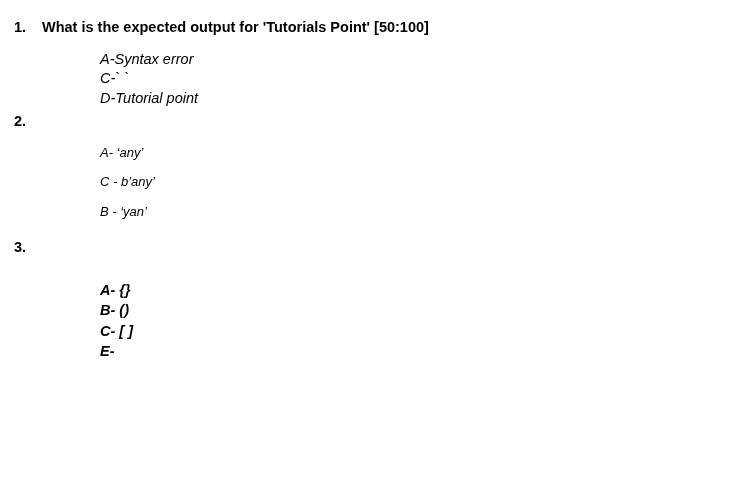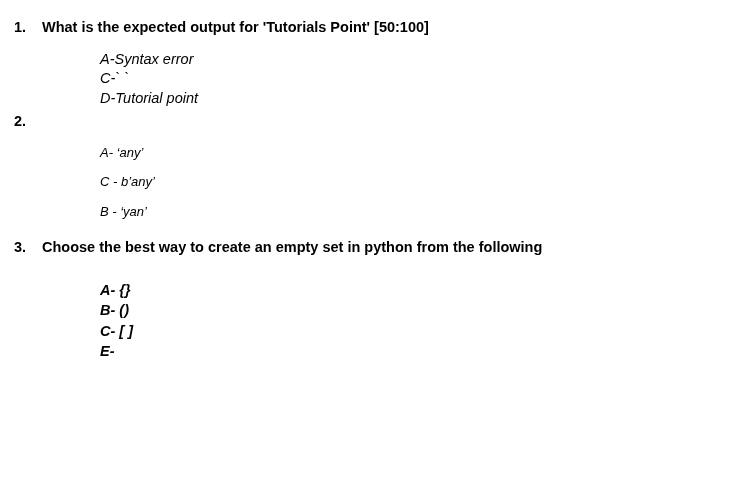--- a/index.html
+++ b/index.html
@@ -64,21 +64,20 @@
   <div class="options">
     <span class="opt">A- ‘any’</span>
     <span class="opt">C - b’any’</span>
     <span class="opt">B - ‘yan’</span>
   </div>
 </div>
 
 <div class="question q3">
   <div class="q-row">
     <span class="q-num">3.</span>
-    <span class="q-text">Choose the best way to create an empty set in python from the following</span>
   </div>
   <div class="options">
     <span class="opt">A-  {}</span>
     <span class="opt">B-  ()</span>
     <span class="opt">C-  [ ]</span>
     <span class="opt">E-</span>
   </div>
 </div>
 
 </body></html>

